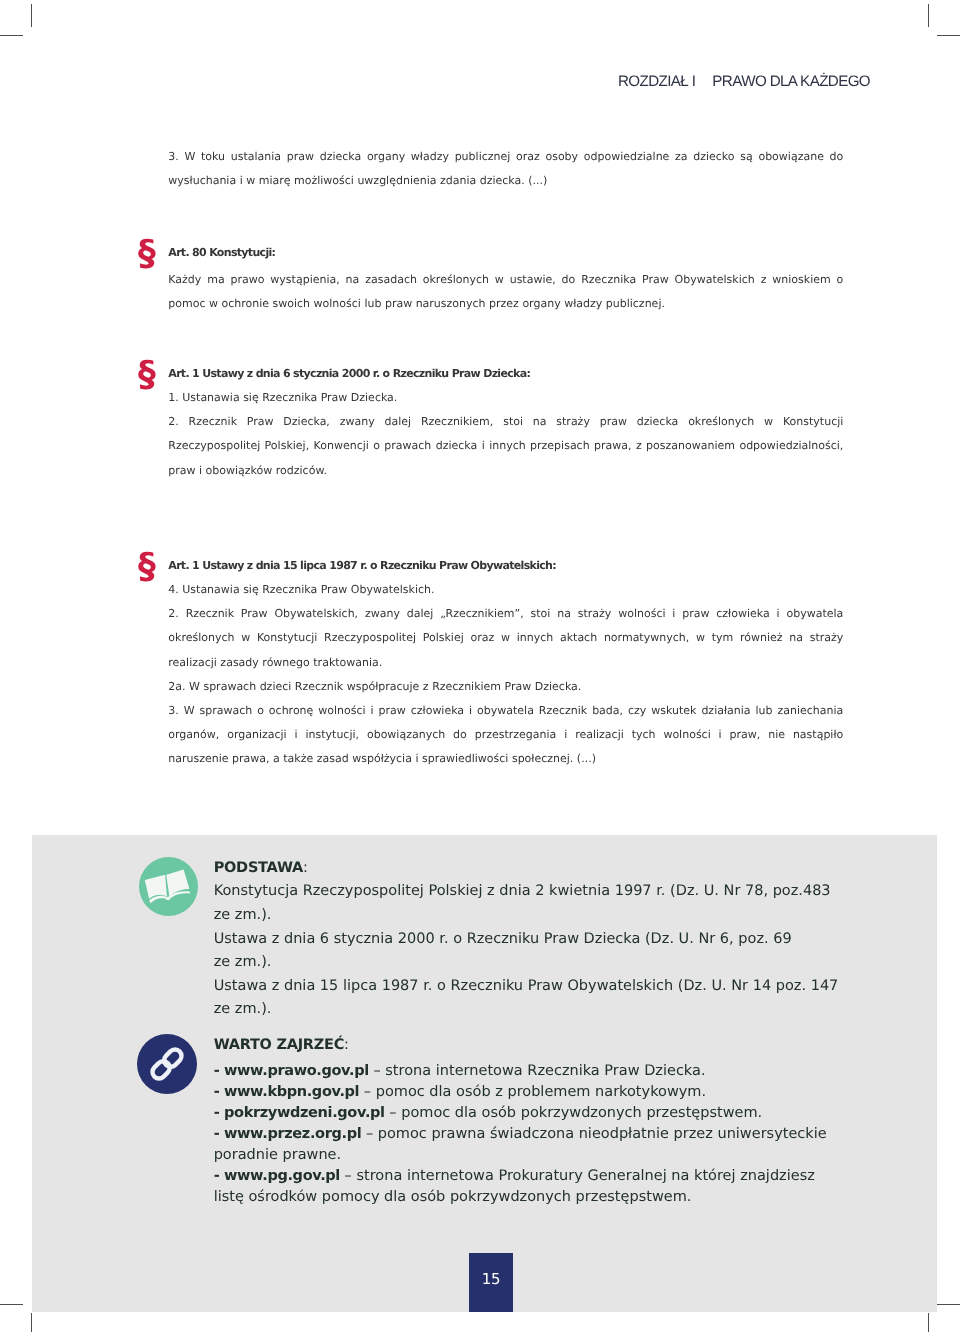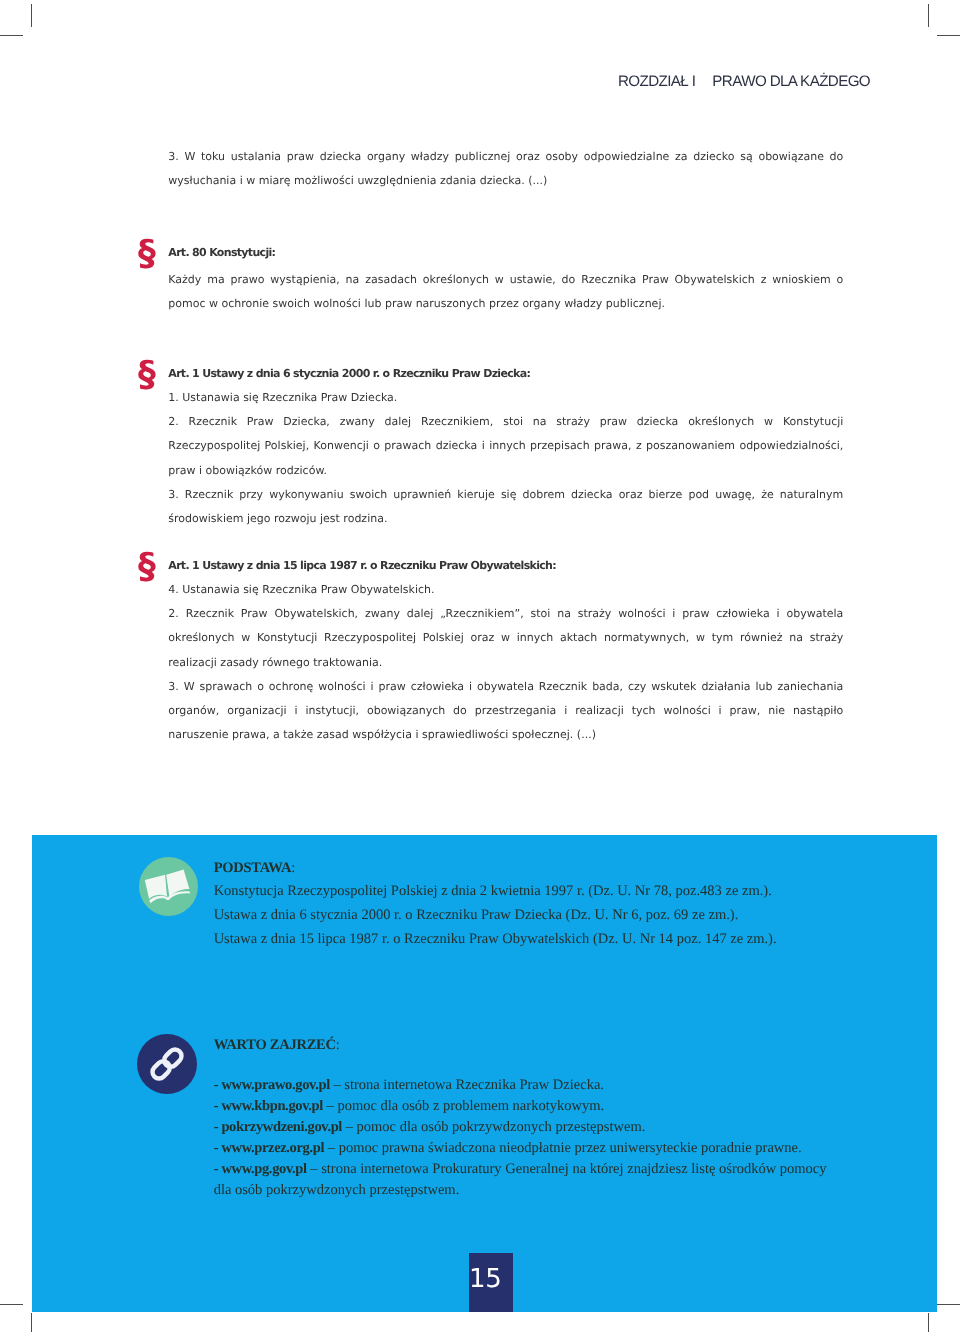--- a/index.html
+++ b/index.html
@@ -29,39 +29,39 @@
   .col p.hdline{text-align:left;}
   .hd{font-weight:bold;letter-spacing:-0.68px;}
 
   
   .para{position:absolute;left:138px;width:24px;
         color:#ce1e43;font-weight:bold;font-size:35.5px;line-height:35.5px;
         letter-spacing:0;}
 
   
   .panel{position:absolute;left:31.9px;top:831px;width:904.8px;height:477.4px;
-         background:#0ea5e9;font-family:Liberation Serif, serif;}
+         background:#e5e5e5;}
   .ico{position:absolute;border-radius:50%;}
   .ico.book{background:#6bc6a2;}
   .ico.link{background:#25306d;}
   .ico svg{position:absolute;left:0;top:0;}
   .ptext{position:absolute;left:181.75px;width:625px;
          font-size:14.5px;line-height:23.6px;color:#23312c;}
   .ptext p{margin:0;}
   .ptext.tight{line-height:21.0px;}
-  .ptext.tight p.t{margin-bottom:19px;}
+  .ptext.tight p.t{margin-bottom:5px;}
   .ptitle{font-weight:bold;letter-spacing:-0.25px;}
   .purl{font-weight:bold;letter-spacing:-0.35px;}
 
   
   .pagenum{position:absolute;left:469px;top:1249px;width:44px;height:59px;
            background:#25306d;}
   .pagenum span{position:absolute;left:0;top:0;width:44px;height:59px;
            color:#ffffff;font-family:"DejaVu Sans",sans-serif;
-           font-size:26px;line-height:53px;text-align:left;letter-spacing:-0.3px;}
+           font-size:15px;line-height:53px;text-align:center;letter-spacing:-0.3px;}
 </style>
 </head>
 <body>
 
 <div class="page">
 
   <div class="crop v" style="left:31px;top:0;height:23px;"></div>
   <div class="crop h" style="left:0;top:31px;width:23px;"></div>
   <div class="crop v" style="left:928px;top:0;height:23px;"></div>
   <div class="crop h" style="left:937px;top:31px;width:23px;"></div>
@@ -84,28 +84,28 @@
   <div class="col" style="top:236.94px;">
     <p class="hdline"><span class="hd">Art. 80 Konstytucji</span><span class="hd">:</span></p>
     <p style="margin-top:3px;">Każdy ma prawo wystąpienia, na zasadach określonych w ustawie, do Rzecznika Praw Obywatelskich z wnioskiem o pomoc w ochronie swoich wolności lub praw naruszonych przez organy władzy publicznej.</p>
   </div>
 
   <div class="para" style="top:352.8px;">§</div>
   <div class="col" style="top:357.74px;">
     <p class="hdline"><span class="hd">Art. 1 Ustawy z dnia 6 stycznia 2000 r. o Rzeczniku Praw Dziecka</span><span class="hd">:</span></p>
     <p>1. Ustanawia się Rzecznika Praw Dziecka.</p>
     <p>2. Rzecznik Praw Dziecka, zwany dalej Rzecznikiem, stoi na straży praw dziecka okre­ślonych w Konstytucji Rzeczypospolitej Polskiej, Konwencji o prawach dziecka i innych przepisach prawa, z poszanowaniem odpowiedzialności, praw i obowiązków rodziców.</p>
-    <p>3. Rzecznik przy wykonywaniu swoich uprawnień kieruje się dobrem dziecka oraz bierze pod uwagę, że naturalnym środowiskiem jego rozwoju jest rodzina.</p>
   </div>
 
   <div class="para" style="top:544.9px;">§</div>
   <div class="col" style="top:549.84px;">
     <p class="hdline"><span class="hd">Art. 1 Ustawy z dnia 15 lipca 1987 r. o Rzeczniku Praw Obywatelskich</span><span class="hd">:</span></p>
     <p>4. Ustanawia się Rzecznika Praw Obywatelskich.</p>
     <p>2. Rzecznik Praw Obywatelskich, zwany dalej „Rzecznikiem”, stoi na straży wolności i&nbsp;praw człowieka i obywatela określonych w Konstytucji Rzeczypospolitej Polskiej oraz&nbsp;w&nbsp;innych aktach normatywnych, w tym również na straży realizacji zasady równego traktowania.</p>
+    <p>2a. W sprawach dzieci Rzecznik współpracuje z Rzecznikiem Praw Dziecka.</p>
     <p style="line-height:23.95px;">3. W sprawach o ochronę wolności i praw człowieka i obywatela Rzecznik bada, czy&nbsp;wskutek działania lub zaniechania organów, organizacji i instytucji, obowiązanych do przestrzegania i realizacji tych wolności i praw, nie nastąpiło naruszenie prawa, a&nbsp;także&nbsp;zasad współżycia i sprawiedliwości społecznej. (...)</p>
   </div>
 
   <div class="panel">
     <div class="ico book" style="left:107px;top:22px;width:59px;height:59px;">
         <svg width="59" height="59" viewBox="0 0 59 59" aria-hidden="true">
           <path fill="#f2f7f4" d="M5.8 23.0 L26.1 17.8 C26.6 24.2 27.2 30.6 27.7 37.0 C27.8 38.1 28.0 39.1 28.4 40.0 C25.0 37.6 20.4 37.3 16.1 38.5 C13.8 39.2 11.8 40.3 10.1 41.8 Z"></path>
           <path fill="#f2f7f4" d="M44.6 12.6 L50.4 32.0 C45.6 31.6 40.4 33.1 36.2 35.4 C33.8 36.7 31.7 38.3 30.3 40.0 C30.2 39.1 30.1 38.2 30.0 37.3 C29.4 30.8 27.9 24.2 27.3 17.7 Z"></path>
           <path fill="#f2f7f4" d="M10.3 43.3 C12.2 41.5 14.5 40.2 17.1 39.4 C21.2 38.1 25.7 38.4 28.6 40.6 C30.1 39.0 32.3 37.6 34.9 36.5 C39.5 34.5 45.4 33.7 50.6 34.5 L51.2 36.5 C46.2 35.8 40.5 36.6 36.1 38.5 C33.4 39.7 31.2 41.3 30.1 43.1 L28.0 43.1 C27.2 42.1 25.9 41.5 24.4 41.3 C20.2 40.6 15.3 42.4 11.4 46.2 Z"></path>
         </svg>

